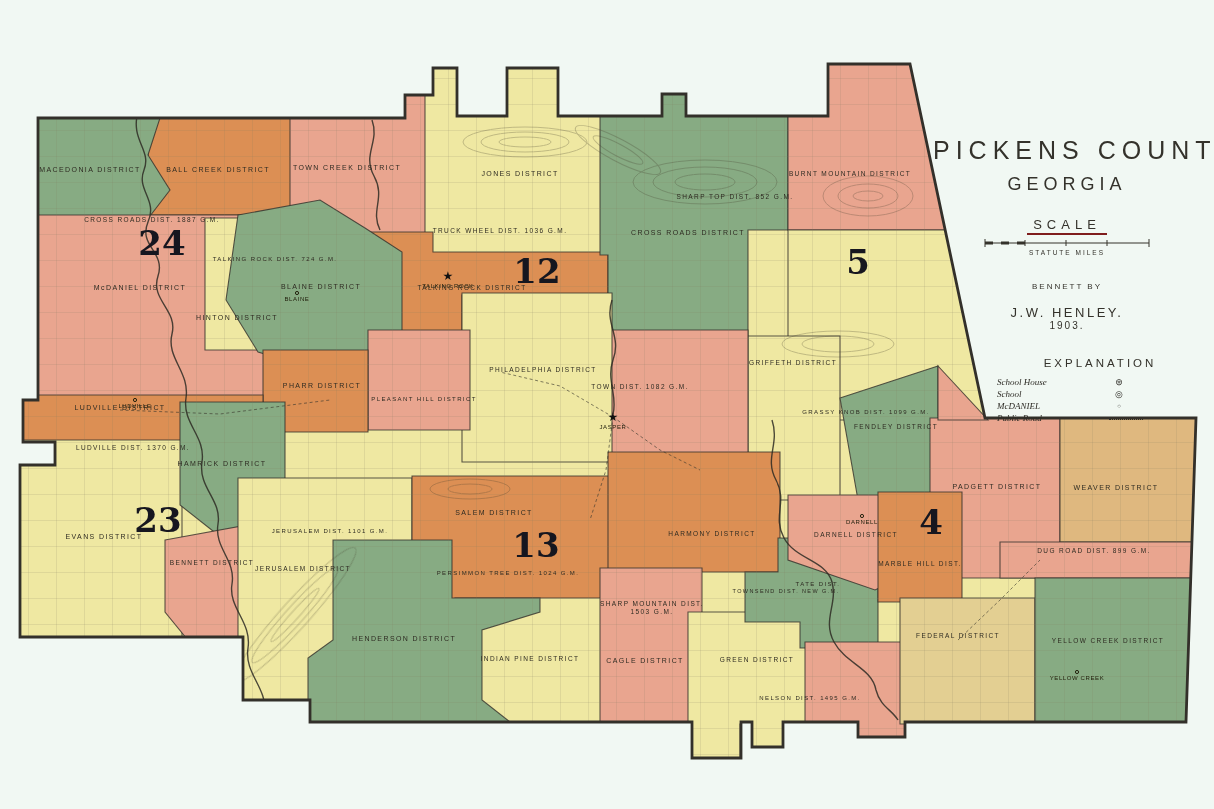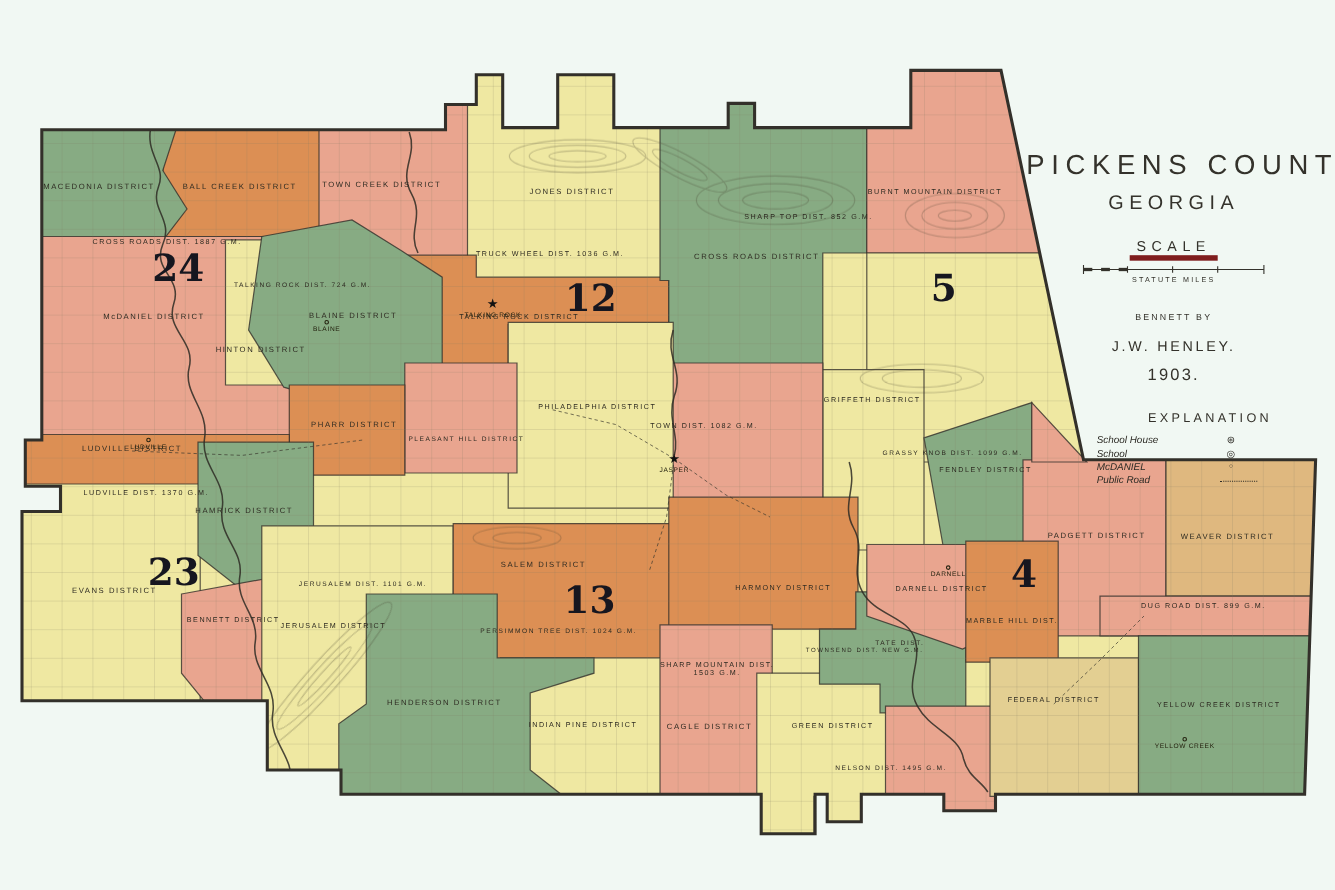--- a/index.html
+++ b/index.html
@@ -9,30 +9,30 @@
   svg text{user-select:none}
   .dlbl{font-family:"Liberation Sans",sans-serif;fill:#2e2b22;letter-spacing:1.4px}
   .num{font-family:"DejaVu Serif",serif;font-weight:bold;fill:#16161f}
   .plc{font-family:"Liberation Sans",sans-serif;fill:#24220f;letter-spacing:.6px}
   .star{fill:#111}
   
   .titleblock{position:absolute;left:933px;top:136px;width:268px;text-align:center;color:#34322b}
   .t1{font-size:25px;letter-spacing:6px;font-weight:400;white-space:nowrap}
   .t2{font-size:18px;letter-spacing:5px;margin-top:9px}
   .scalewrap{margin-top:20px}
-  .t3{font-size:13px;letter-spacing:5px;display:inline-block;border-bottom:5px solid #7f1d1d;padding:0 6px 1px}
+  .t3{font-size:13px;letter-spacing:5px;display:inline-block;border-bottom:2px solid #7f1d1d;padding:0 6px 1px}
   .scalebar{display:block;margin:3px auto 0}
   .t4{font-size:6.5px;letter-spacing:2px;margin-top:1px}
   .t5{font-size:8px;letter-spacing:2px;margin-top:26px}
   .t6{font-size:13px;letter-spacing:2.5px;margin-top:14px}
-  .t7{font-size:15px;letter-spacing:2px;margin-top:10px}
+  .t7{font-size:10px;letter-spacing:2px;margin-top:0}
   .t8{font-size:11.5px;letter-spacing:3px;margin-top:26px;text-align:center;padding-left:66px}
   .legend{width:132px;margin:7px 0 0 64px;text-align:left}
   .lrow{display:flex;justify-content:space-between;align-items:center;height:12px}
-  .llab{font-family:Liberation Sans, sans-serif;font-style:italic;font-size:9px;color:#2e2c26}
+  .llab{font-family:Liberation Serif, serif;font-style:italic;font-size:9px;color:#2e2c26}
   .lsym{font-size:9px;color:#2e2c26;width:20px;text-align:center}
   .lsym.small{font-size:6px}
   .roadline{display:inline-block;width:34px;border-top:1px dotted #2e2c26;height:1px}
 </style>
 </head>
 <body>
 
 <div class="stage">
 
   <svg id="mapsvg" width="1214" height="809" viewBox="0 0 1214 809">

